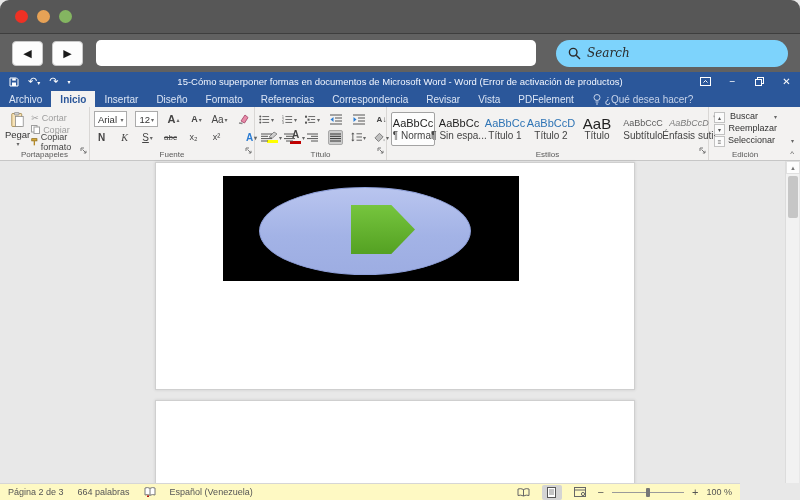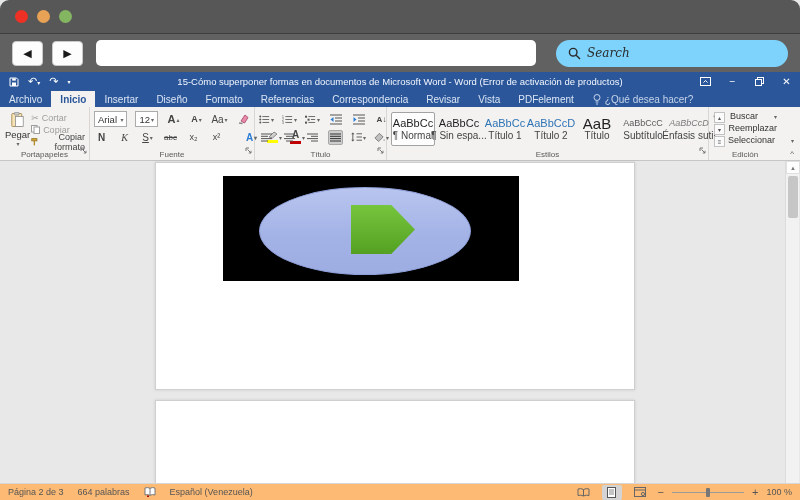--- a/index.html
+++ b/index.html
@@ -61,21 +61,21 @@
   .sbtn.on { background:#cdcdcd; border:1px solid #a8a8a8; }
   .dd { font-size:6px; color:#666; margin-left:1px; }
   .vsep { width:1px; height:16px; background:#d9d7d5; margin:0 2px; }
 
   
   .g-clip { width:90px; display:flex; }
   .paste { width:36px; display:flex; flex-direction:column; align-items:center; padding-top:2px; }
   .paste .pl { font-size:9.5px; color:#333; margin-top:1px; }
   .cliprows { display:flex; flex-direction:column; gap:1px; padding-top:3px; }
   .cliprow { display:flex; align-items:center; gap:3px; font-size:9px; color:#9d9d9d; height:11px; }
-  .cliprow.en { color:#444;text-align:right; }
+  .cliprow.en { color:#444; }
 
   
   .g-font { width:165px; }
   .combo { height:16px; background:#fff; border:1px solid #ababab; display:flex; align-items:center;
     justify-content:space-between; font-size:9.5px; color:#333; padding:0 3px; }
   .fx-a { font-weight:bold; font-size:11px; }
   .eff-blue { color:#2b7cd3; font-weight:bold; }
   .bar-ico { display:flex; flex-direction:column; align-items:center; line-height:1; }
   .bar-ico .t { font-size:10px; font-weight:bold; color:#444; }
   .bar-ico .bar { width:11px; height:3px; margin-top:1px; }
@@ -114,21 +114,21 @@
     background:linear-gradient(180deg,#b9c5ef 0%,#a3b3e6 55%,#9dade2 100%); border:1px solid #8fa0da; }
   .arrow5 { position:absolute; left:128px; top:29px; width:64px; height:49px;
     background:linear-gradient(180deg,#76c53e,#54a122);
     clip-path:polygon(0 0,63% 0,100% 50%,63% 100%,0 100%); }
   .vscroll { position:absolute; right:1px; top:0; width:14px; height:322px; background:#f2f2f2; border-left:1px solid #dcdcdc; }
   .vs-up { width:14px; height:13px; background:#fdfdfd; border:1px solid #e0e0e0; font-size:6px; color:#777;
     display:flex; align-items:center; justify-content:center; }
   .vs-thumb { position:absolute; top:15px; left:2px; width:10px; height:42px; background:#c6c6c6; border-radius:2px; }
 
   
-  .statusbar { position:absolute; top:483px; left:0; width:800px; height:17px; background:#fdba74;
+  .statusbar { position:absolute; top:483px; left:0; width:740px; height:17px; background:#fef9c3;
     border-top:1px solid #d6d6d6; display:flex; align-items:center; font-size:9px; color:#555; padding:0 8px; }
   .stitem { margin-right:14px; display:flex; align-items:center; gap:3px; }
   .sright { margin-left:auto; display:flex; align-items:center; gap:8px; }
   .viewbtn { width:20px; height:15px; display:flex; align-items:center; justify-content:center; border-radius:2px; }
   .viewbtn.on { background:#d4d4d4; }
   .zoomtrack { width:72px; height:1px; background:#9a9a9a; position:relative; }
   .zoomtrack .tick { position:absolute; left:50%; top:-3px; width:1px; height:7px; background:#9a9a9a; }
   .zoomtrack .thumb { position:absolute; left:47%; top:-4px; width:4px; height:9px; background:#777; border-radius:1px; }
   .zsign { font-size:11px; color:#555; }
 </style>

